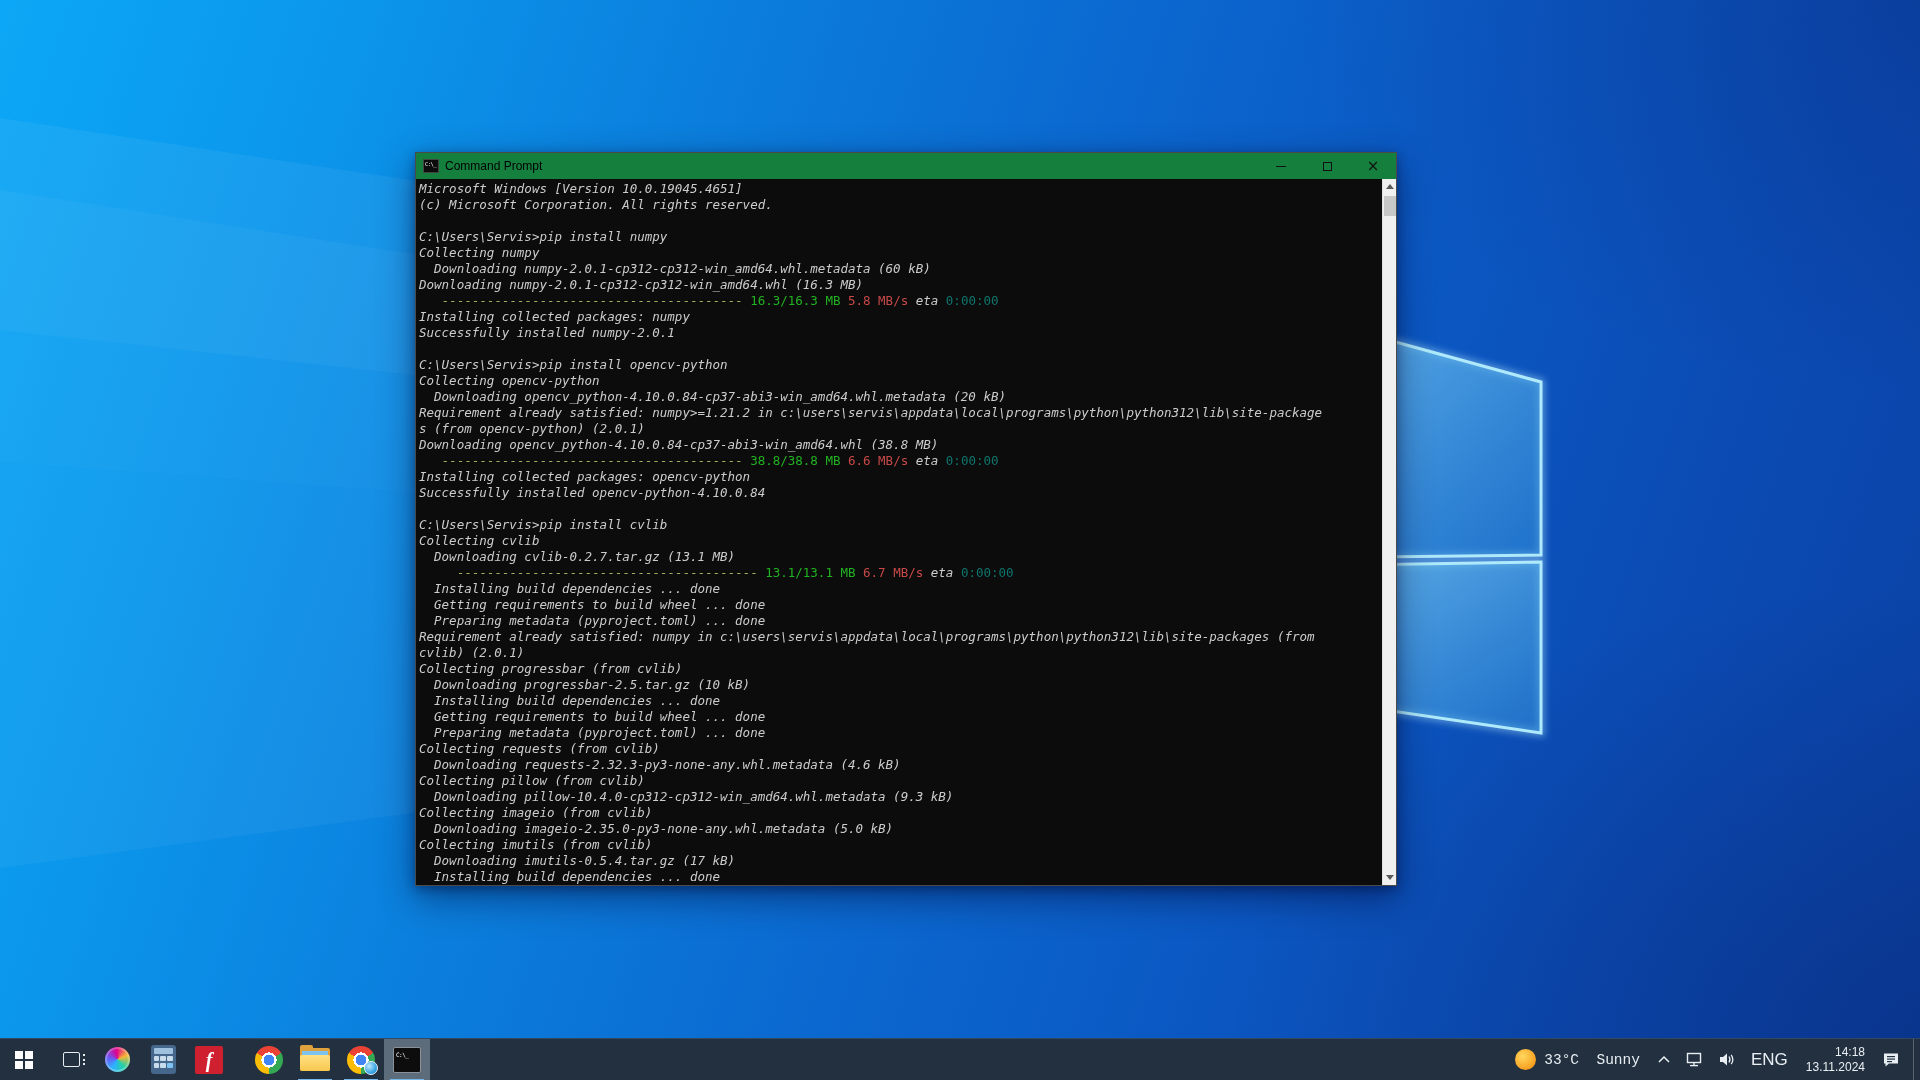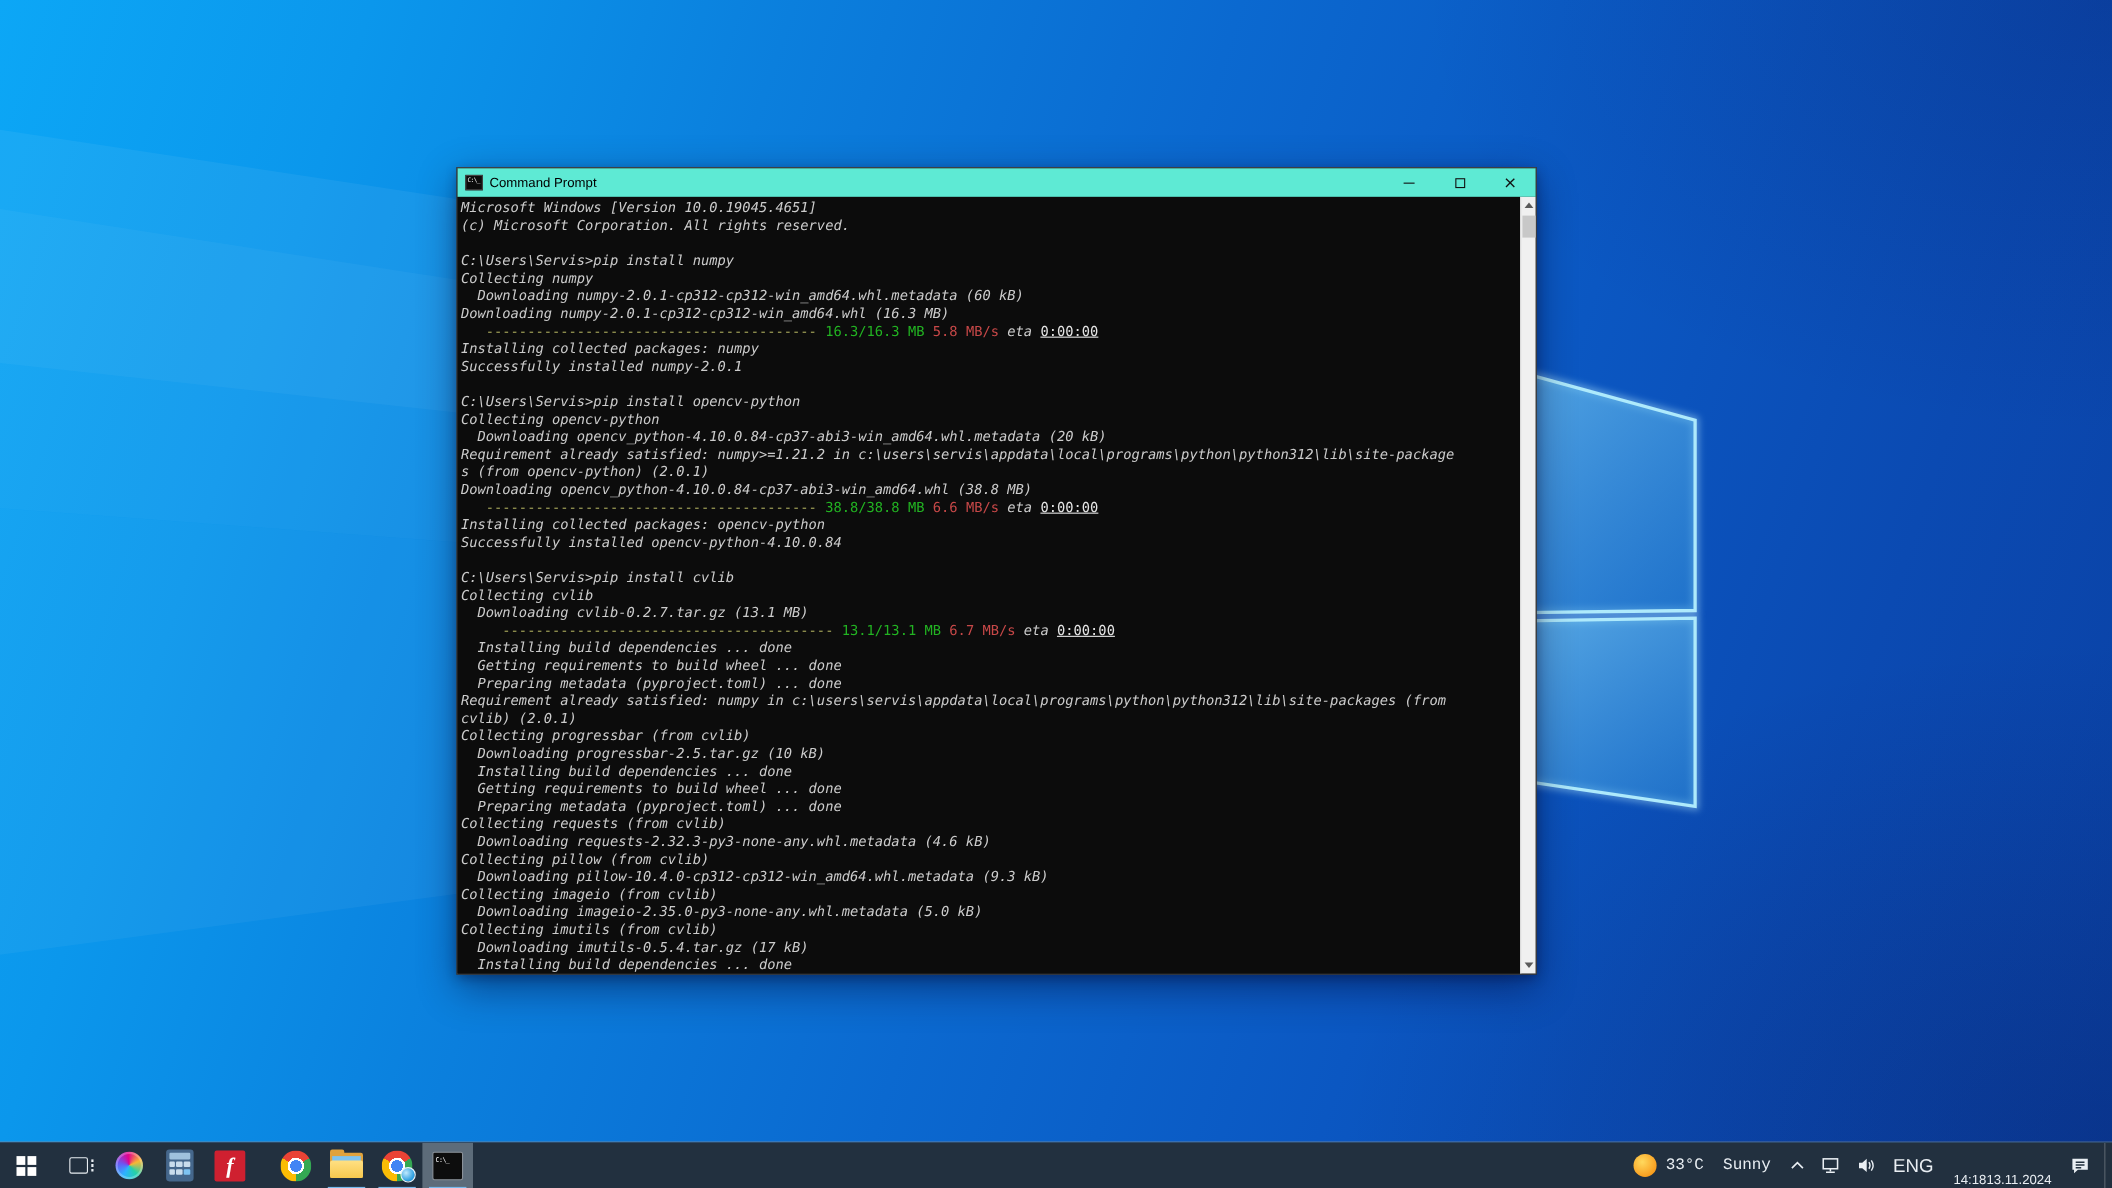--- a/index.html
+++ b/index.html
@@ -16,21 +16,21 @@
   .wall-svg { position:absolute; inset:0; pointer-events:none; }
 
   
   .cmd-window {
     position:absolute; left:415px; top:152px; width:982px; height:734px;
     border:1px solid #4a4a4a;
     box-shadow:0 12px 34px rgba(0,0,40,.45), 0 3px 10px rgba(0,0,40,.35);
     background:#0c0c0c;
   }
   .titlebar {
-    position:absolute; top:0; left:0; right:0; height:26px; background:#5eead4;
+    position:absolute; top:0; left:0; right:0; height:26px; background:#15803d;
     display:flex; align-items:center;
   }
   .titlebar .app-ico {
     width:16px; height:14px; margin:0 6px 0 7px; background:#0c0c0c; border:1px solid #444;
     color:#fff; font:5.5px/6px "DejaVu Sans Mono", monospace; padding:1px 0 0 1px; letter-spacing:-0.5px;
   }
   .titlebar .t-title { font-size:12px; color:#000; }
   .controls { margin-left:auto; display:flex; height:100%; }
   .ctl { width:46px; height:100%; display:flex; align-items:center; justify-content:center; color:#111; }
   .ctl.min span { display:block; width:10px; height:1px; background:#111; }
@@ -39,21 +39,21 @@
 
   .term {
     position:absolute; left:0; right:0; top:26px; bottom:0; background:#0c0c0c;
     padding:2px 18px 0 3px; overflow:hidden;
     font-family:"DejaVu Sans Mono","Liberation Mono", monospace;
     font-size:12.5px; line-height:16px; white-space:pre; color:#cccccc;
   }
   .seg-default { color:#cccccc;font-style:italic; }
   .seg-green  { color:#22b322; }
   .seg-red    { color:#c74848; }
-  .seg-blue   { color:#e5e5e5;text-decoration:underline; }
+  .seg-blue   { color:#0f766e; }
   .seg-bar    { color:#a9a95c; }
 
   
   .sbar { position:absolute; top:26px; bottom:0; right:0; width:14px; background:#f0f0f0; border-left:1px solid #e2e2e2; }
   .sb-arrow { position:absolute; left:0; width:14px; height:15px; display:flex; align-items:center; justify-content:center; }
   .sb-arrow.up { top:0; } .sb-arrow.down { bottom:0; }
   .chev { width:0; height:0; border-left:4px solid transparent; border-right:4px solid transparent; }
   .chev.up { border-bottom:5px solid #5a5a5a; }
   .chev.down { border-top:5px solid #5a5a5a; }
   .sb-thumb { position:absolute; left:1px; top:17px; width:12px; height:20px; background:#c8c8c8; }
@@ -118,21 +118,21 @@
     color:#fff; font:6px/7px "DejaVu Sans Mono", monospace; padding:3px 0 0 2px; letter-spacing:-0.5px; }
 
   
   .tray { margin-left:auto; height:100%; display:flex; align-items:center; color:#e9eef3; }
   .titem { height:100%; display:flex; align-items:center; justify-content:center; }
   .weather { padding:0 10px; gap:8px;font-family:Liberation Mono, monospace; }
   .sun { width:21px; height:21px; border-radius:50%; background:radial-gradient(circle at 38% 35%, #ffd95e, #f89b1c 75%); }
   .w-text { font-size:14.5px; white-space:nowrap; }
   .ti-pad { padding:0 7px; }
   .lang { font-size:17px; padding:0 8px; }
-  .clock { flex-direction:row; justify-content:center; align-items:flex-end; font-size:12px; line-height:15px; padding:0 10px; }
+  .clock { flex-direction:column; justify-content:center; align-items:flex-end; font-size:12px; line-height:15px; padding:0 10px; }
   .showdesk { width:7px; height:100%; border-left:1px solid rgba(255,255,255,.25); }
   .tray svg { display:block; }
 </style>
 </head>
 <body>
 
 <div class="desktop">
   <svg class="wall-svg" width="1920" height="1038" viewBox="0 0 1920 1038">
     <defs>
       <linearGradient id="paneg" x1="0" y1="0" x2="1" y2="1">

